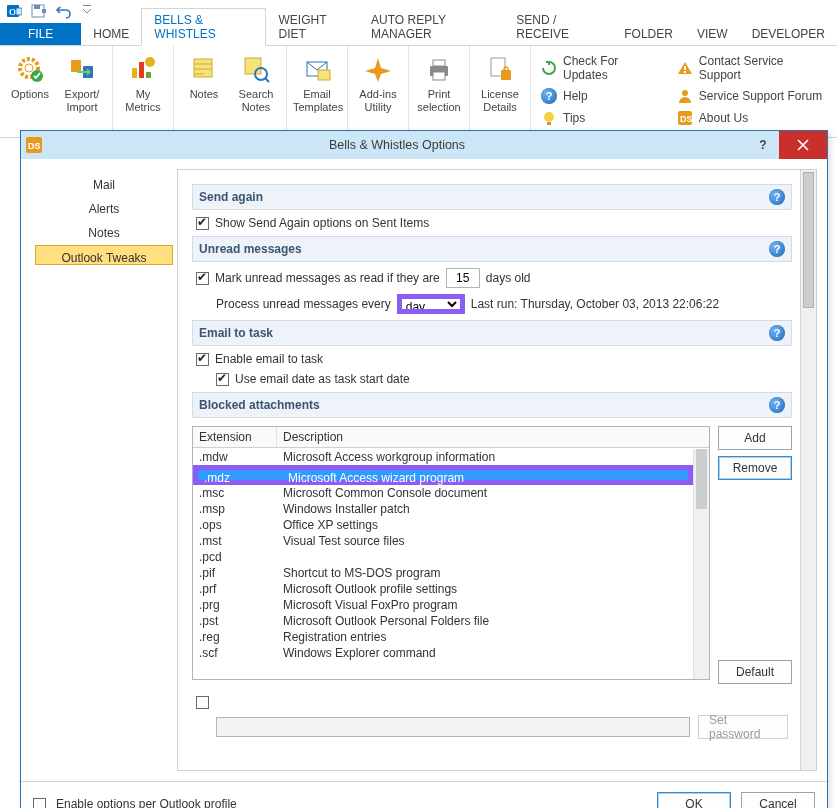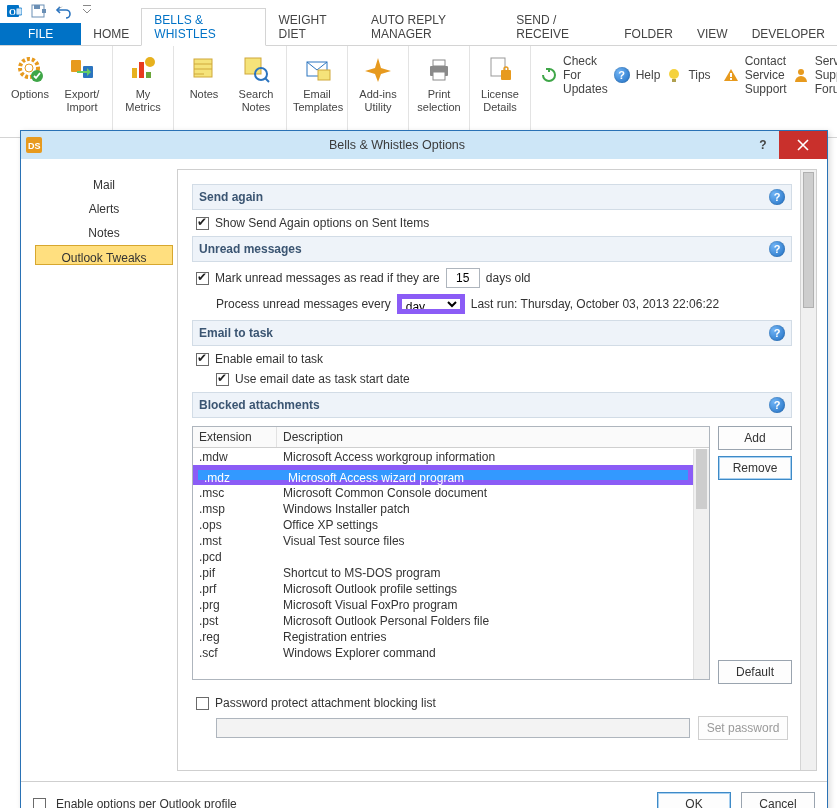--- a/index.html
+++ b/index.html
@@ -14,21 +14,21 @@
 .tab{padding:4px 12px;font-size:12px;color:#444;cursor:default}
 .tab.file{background:#0072c6;color:#fff;font-weight:400;padding:4px 28px}
 .tab.active{color:#0072c6;border:1px solid #d4d4d4;border-bottom-color:#fff;margin-bottom:-1px;background:#fff}
 
 
 .ribbon{display:flex;height:92px;background:#fff;border-bottom:1px solid #d4d4d4}
 .rgrp{display:flex;align-items:flex-start;padding:4px 4px 0 4px;border-right:1px solid #e3e3e3}
 .rbig{width:52px;text-align:center;padding:2px 2px;cursor:default}
 .rbig .ic{height:34px;display:flex;align-items:center;justify-content:center}
 .rbig .lbl{font-size:11px;color:#444;line-height:13px;margin-top:2px}
-.rlinks{display:flex;flex-direction:row;justify-content:flex-start;gap:6px;padding:4px 6px}
+.rlinks{display:flex;flex-direction:column;justify-content:flex-start;gap:6px;padding:4px 6px}
 .rlnk{display:flex;align-items:center;gap:6px;color:#444;font-size:12px;cursor:default}
 .rlnk .ic{width:16px;height:16px;display:flex;align-items:center;justify-content:center}
 
 
 .dlg{position:absolute;left:20px;top:130px;width:808px;background:#fff;border:1px solid #2a72b5;box-shadow:2px 2px 6px rgba(0,0,0,.15)}
 .titlebar{height:28px;background:#cde6f7;display:flex;align-items:center}
 .titlebar .ticon{width:26px;display:flex;align-items:center;justify-content:center}
 .titlebar .ttxt{flex:1;text-align:center;color:#3b3b3b;font-size:12.5px}
 .titlebar .tbtn{width:32px;height:100%;display:flex;align-items:center;justify-content:center;color:#444}
 .titlebar .tclose{width:48px;background:#c9302c;color:#fff}
@@ -62,21 +62,21 @@
 .lh .c2{flex:1}
 .lb{position:absolute;top:22px;bottom:0;left:0;right:16px;overflow:hidden}
 .lr{display:flex;padding:1px 6px;font-size:12px;color:#333}
 .lr .c1{width:84px}
 .lr .c2{flex:1}
 .lr.sel{background:#3399ff;color:#fff}
 .list .scroll2{position:absolute;right:0;top:22px;bottom:0;width:16px;background:#f0f0f0;border-left:1px solid #e0e0e0}
 .list .scroll2 .th{position:absolute;left:2px;right:2px;top:0;height:60px;background:#cdcdcd}
 
 .sidebtns{width:74px;display:flex;flex-direction:column;gap:6px}
-.btn{height:24px;border:1px solid #9aa4af;background:#fdfdfd;font-size:12px;color:#333;cursor:default;padding:0 3px;display:flex;align-items:center;justify-content:center}
+.btn{height:24px;border:1px solid #9aa4af;background:#fdfdfd;font-size:12px;color:#333;cursor:default;padding:0 10px;display:flex;align-items:center;justify-content:center}
 .btn.disabled{color:#9a9a9a;border-color:#cfcfcf}
 .btn.primary{border-color:#3e8ac7;box-shadow:inset 0 0 0 1px #a8d0f0}
 
 
 .dlgfoot{display:flex;align-items:center;border-top:1px solid #cfcfcf;padding:10px 12px;gap:10px}
 .dlgfoot .sp{flex:1}
 .footbtn{width:74px;height:24px;border:1px solid #9aa4af;background:#fdfdfd;display:flex;align-items:center;justify-content:center;font-size:12px;cursor:default}
 
 </style>
 </head>
@@ -438,21 +438,20 @@
           <div class="sidebtns">
             <div class="btn">Add</div>
             <div class="btn primary">Remove</div>
             <div style="flex:1"></div>
             <div class="btn" style="margin-top:168px">Default</div>
           </div>
         </div>
 
         <div class="row" style="margin-top:6px">
             <span class="chk"></span>
-            <span>Password protect attachment blocking list</span>
           </div>
         <div class="row indent" style="gap:8px">
           <input class="inp" style="flex: 1 1 0%; background: rgb(243, 243, 243);" disabled="">
           <div class="btn disabled" style="width:90px">Set password</div>
         </div>
 
       </div>
     </div>
   </div>
 

